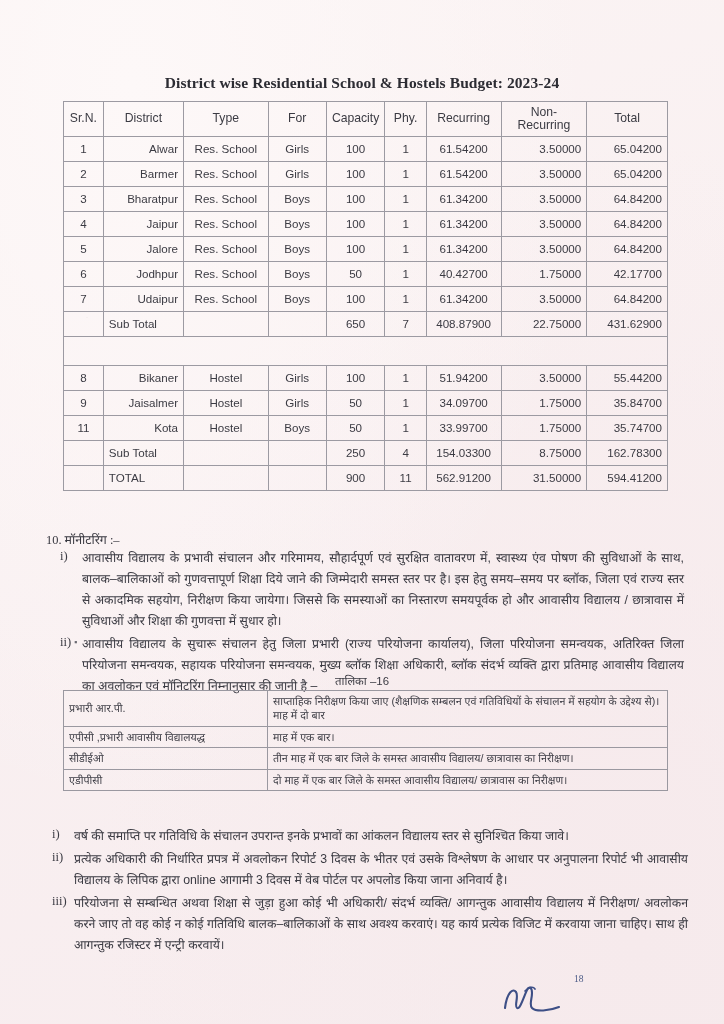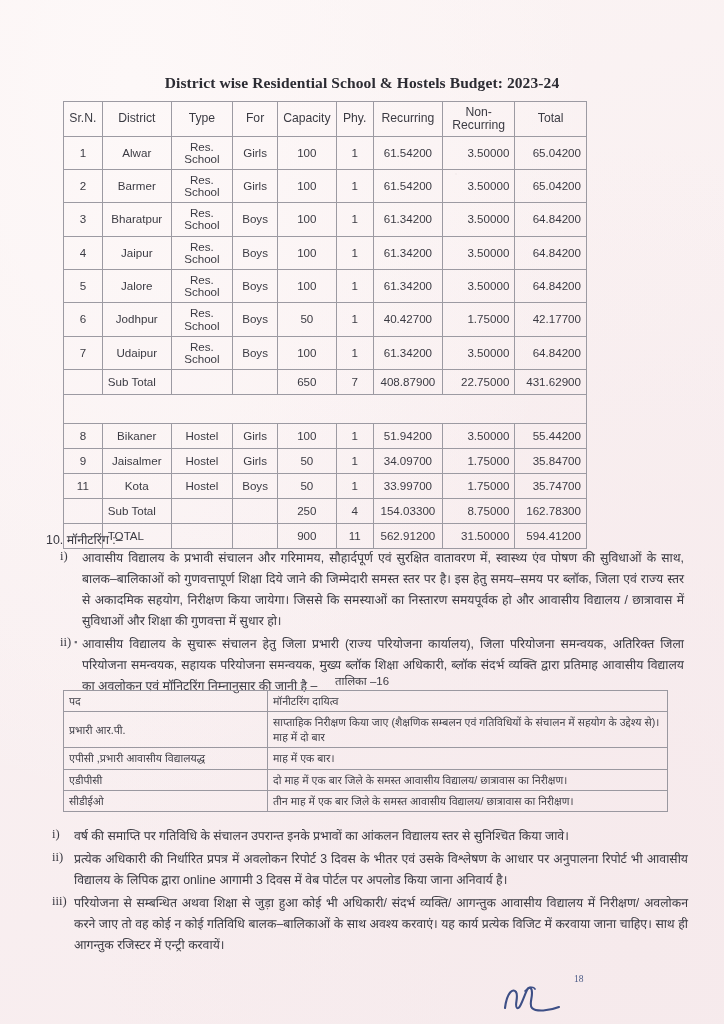--- a/index.html
+++ b/index.html
@@ -36,51 +36,51 @@
     font-weight:bold;
     font-size:15.5px;
     letter-spacing:.1px;
     color:#2c2c33;
   }
 
   
   .budget-wrap{position:absolute;left:63px;top:101px;width:598px;}
   table.budget{
     border-collapse:collapse;
-    width:524px;
+    width:605px;
     font-family:"Liberation Sans", sans-serif;
     font-size:11.6px;
     color:#3b3b43;
   }
   table.budget th,table.budget td{
     border:1px solid #9c9aa2;
     padding:4px 5px;
     height:16px;
     font-weight:normal;
     line-height:1.05;
     background:transparent;
   }
   table.budget th{font-size:12.2px;text-align:center;}
   .c-sr{width:30px;text-align:center;}
-  .c-dist{width:82px;text-align:center;}
+  .c-dist{width:82px;text-align:right;}
   .c-type{width:100px;text-align:center;}
   .c-for{width:62px;text-align:center;}
   .c-cap{width:48px;text-align:center;}
   .c-phy{width:35px;text-align:center;}
   .c-rec{width:70px;text-align:center;}
   .c-non{width:90px;text-align:right;}
   .c-tot{width:80px;text-align:right;}
   tr.spacer td{border-left:1px solid #9c9aa2;border-right:1px solid #9c9aa2;
                border-top:1px solid #9c9aa2;border-bottom:1px solid #9c9aa2;height:20px;}
   td.sub-label{text-align:left;padding-left:7px;}
 
   
   .sec-head{
     position:absolute;left:46px;top:531px;
-    font-family:Liberation Sans, sans-serif;
+    font-family:Liberation Serif, serif;
     font-size:12.4px;color:#37373f;
   }
   .olist{position:absolute;left:60px;width:628px;}
   .oitem{display:flex;margin-bottom:2px;}
   .oitem .mark{
     width:22px;flex:0 0 22px;
     font-family:"Liberation Serif", serif;
     font-size:12.6px;color:#3a3a42;
     padding-top:1px;
   }
@@ -323,38 +323,34 @@
       </div>
     </div>
   <div class="side-dot">▪</div>
 
   <div class="tbl16-cap">तालिका –16</div>
 
   <div class="tbl16-wrap">
     <table class="t16">
       <tbody id="t16-body">
           <tr>
-            <td class="k">पद</td>
-            <td class="v">मॉनीटरिंग दायित्व</td>
-          </tr>
-          <tr>
             <td class="k">प्रभारी आर.पी.</td>
             <td class="v">साप्ताहिक निरीक्षण किया जाए (शैक्षणिक सम्बलन एवं गतिविधियों के संचालन में सहयोग के उद्देश्य से)। माह में दो बार</td>
           </tr>
           <tr>
             <td class="k">एपीसी ,प्रभारी आवासीय विद्यालयद्ध</td>
             <td class="v">माह में एक बार।</td>
           </tr>
           <tr>
+            <td class="k">सीडीईओ</td>
+            <td class="v">तीन माह में एक बार जिले के समस्त आवासीय विद्यालय/ छात्रावास का निरीक्षण।</td>
+          </tr>
+          <tr>
             <td class="k">एडीपीसी</td>
             <td class="v">दो माह में एक बार जिले के समस्त आवासीय विद्यालय/ छात्रावास का निरीक्षण।</td>
-          </tr>
-          <tr>
-            <td class="k">सीडीईओ</td>
-            <td class="v">तीन माह में एक बार जिले के समस्त आवासीय विद्यालय/ छात्रावास का निरीक्षण।</td>
           </tr>
         </tbody>
     </table>
   </div>
 
   <div class="olist" id="list-b">
       <div class="oitem">
         <div class="mark">i)</div>
         <div class="body">वर्ष की समाप्ति पर गतिविधि के संचालन उपरान्त इनके प्रभावों का आंकलन विद्यालय स्तर से सुनिश्चित किया जावे।</div>
       </div>

